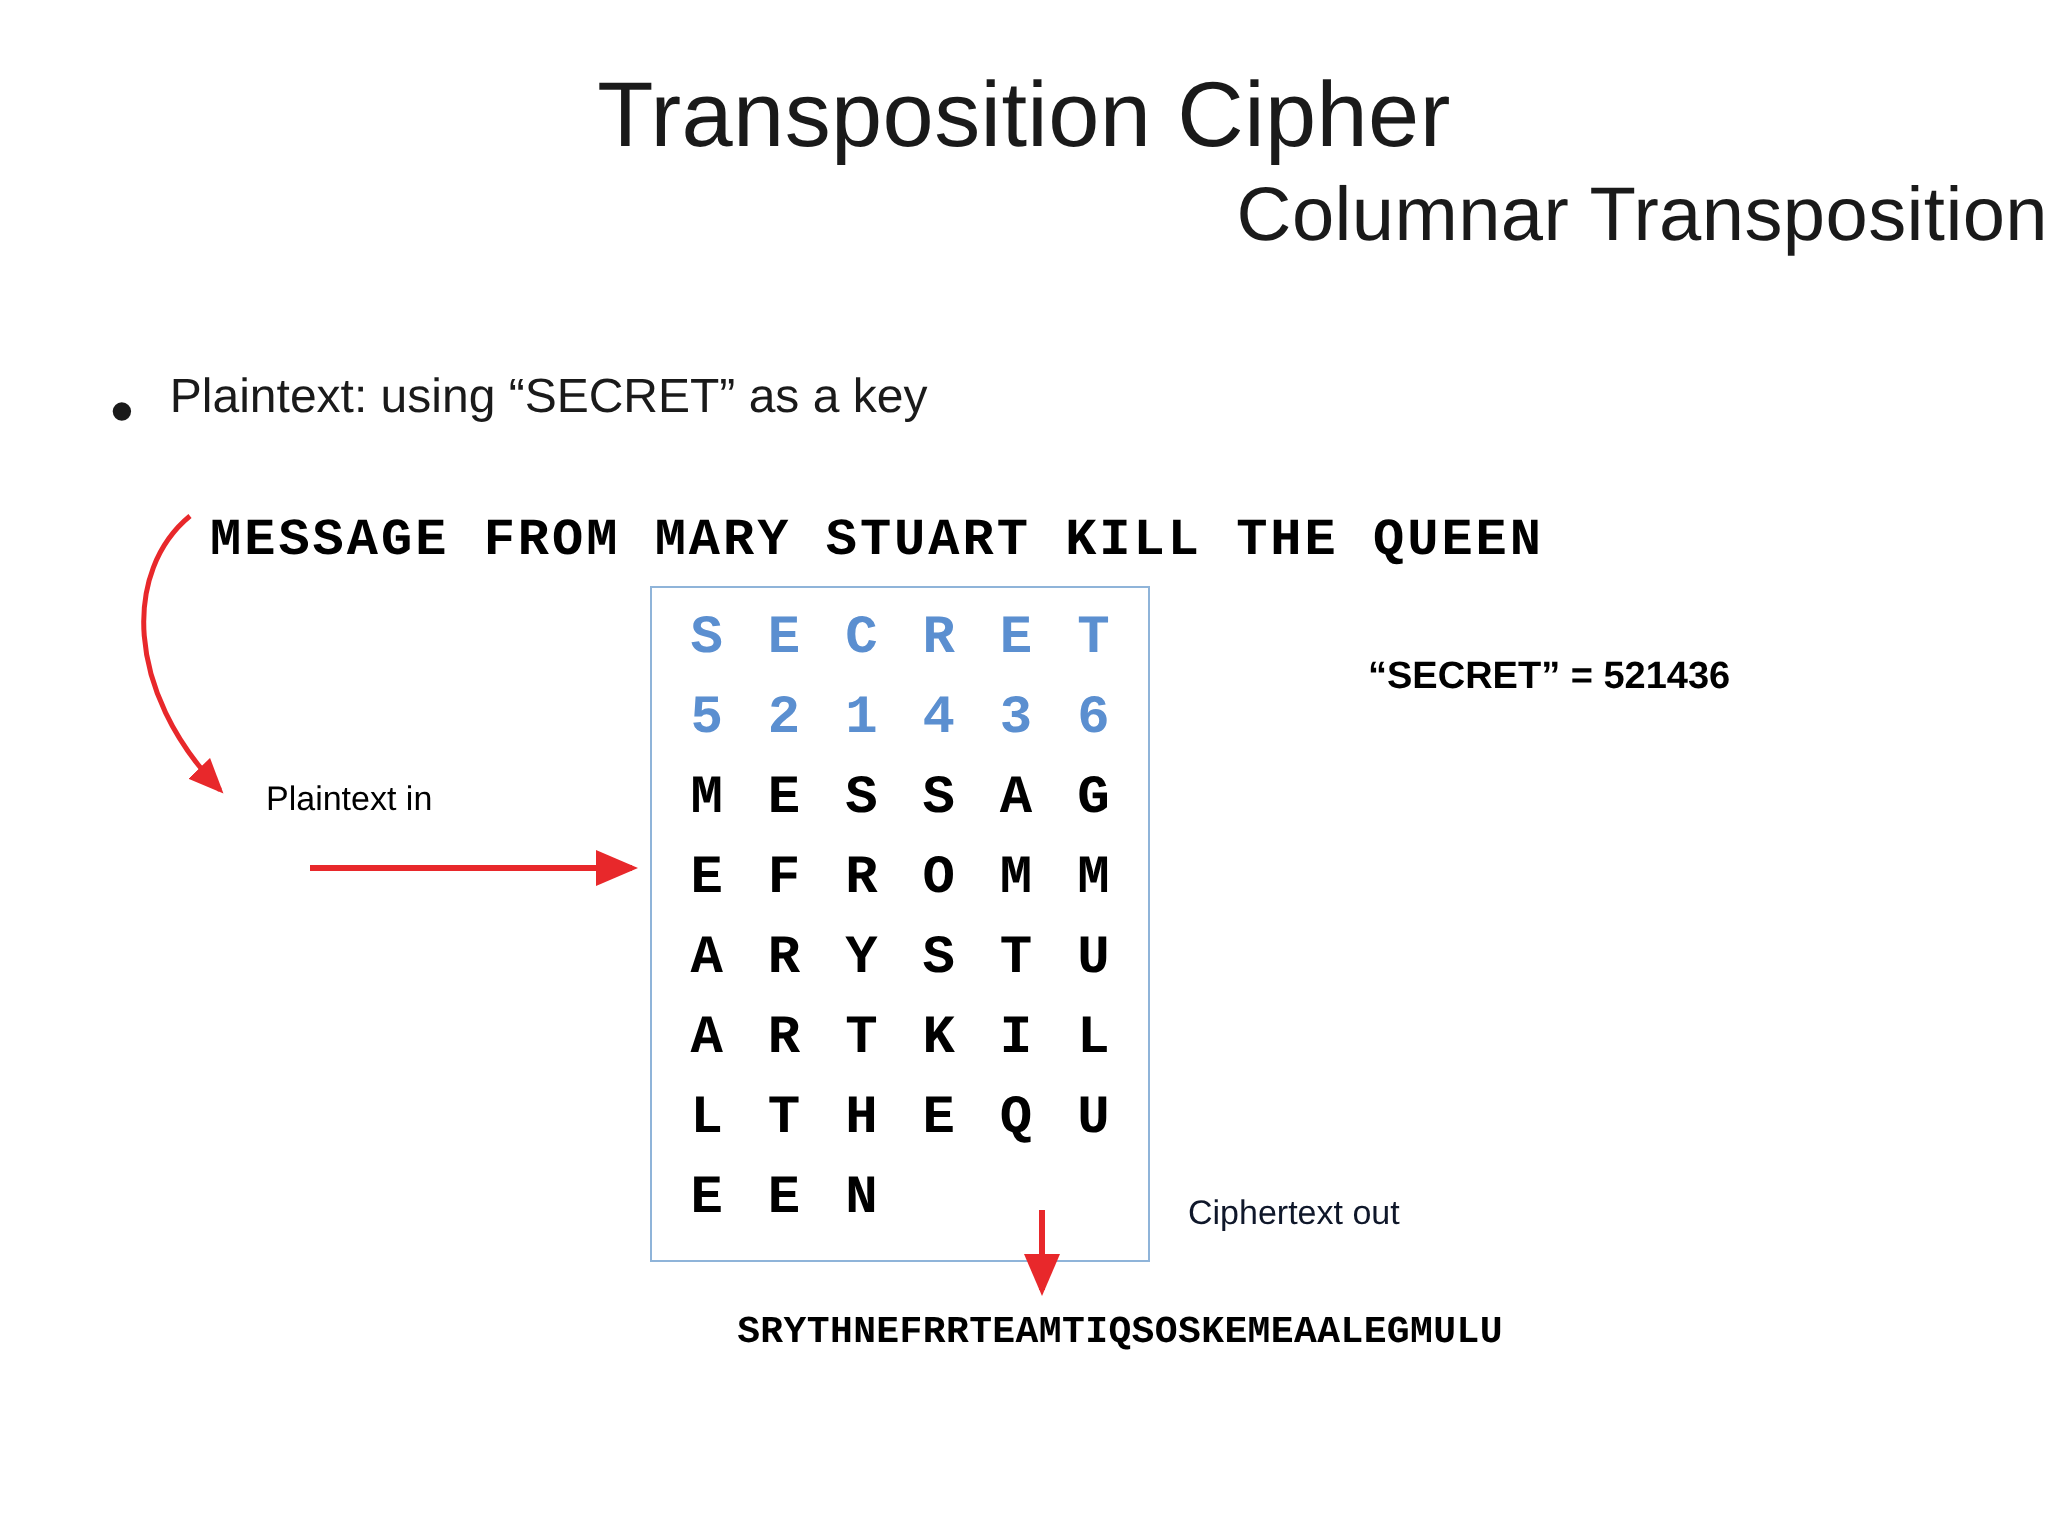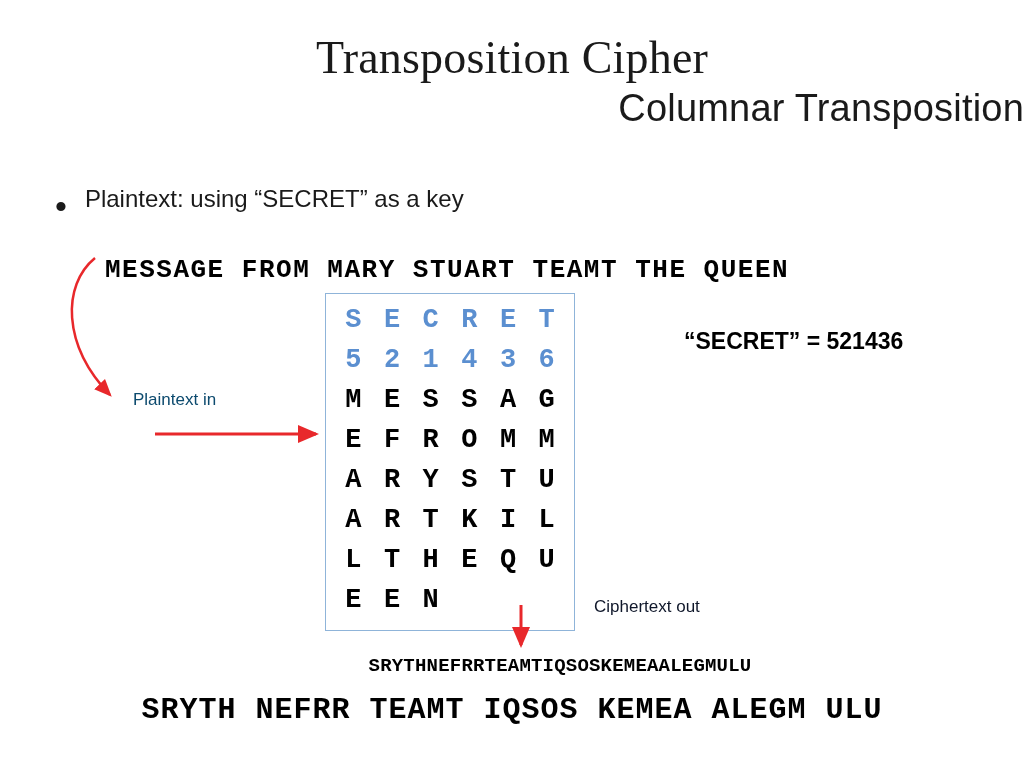--- a/index.html
+++ b/index.html
@@ -25,21 +25,20 @@
     left: 0;
     width: 1024px;
     text-align: center;
   }
   .title-line1 {
     font-size: 46px;
     color: #1a1a1a;
     font-weight: normal;
     line-height: 1.2;
     letter-spacing: 0.2px;
-    font-family: Liberation Serif, serif;
   }
   .title-line2 {
     font-size: 38px;
     color: #1a1a1a;
     font-weight: normal;
     line-height: 1.25;
     letter-spacing: 0.2px;
     text-align: right;
   }
   .bullet-row {
@@ -99,30 +98,30 @@
     font-weight: bold;
     color: #000000;
   }
   .grid-row.key .grid-cell {
     color: #5b8fd0;
   }
   .secret-label {
     position: absolute;
     left: 684px;
     top: 328px;
-    font-size: 23px;
+    font-size: 19px;
     font-weight: bold;
     color: #000000;
   }
   .plaintext-in-label {
     position: absolute;
     left: 133px;
     top: 390px;
     font-size: 17px;
-    color: #0c4a6e;
+    color: #000000;
     text-align: center;
   }
   .ciphertext-out-label {
     position: absolute;
     left: 594px;
     top: 597px;
     font-size: 17px;
     color: #0f172a;
     text-align: right;
   }
@@ -168,21 +167,21 @@
   <div class="title-block">
     <div class="title-line1">Transposition Cipher</div>
     <div class="title-line2">Columnar Transposition</div>
   </div>
 
   <div class="bullet-row">
     <span class="bullet-dot">•</span>
     <span class="bullet-text">Plaintext: using “SECRET” as a key</span>
   </div>
 
-  <div class="plaintext-line">MESSAGE FROM MARY STUART TEAMT THE QUEEN</div>
+  <div class="plaintext-line">MESSAGE FROM MARY STUART KILL THE QUEEN</div>
 
   <div class="grid-box"></div>
 
   <div class="grid-inner">
     <div class="grid-row key">
       <span class="grid-cell">S</span>
       <span class="grid-cell">E</span>
       <span class="grid-cell">C</span>
       <span class="grid-cell">R</span>
       <span class="grid-cell">E</span>
@@ -244,21 +243,20 @@
       <span class="grid-cell"></span>
       <span class="grid-cell"></span>
     </div>
   </div>
 
   <div class="secret-label">“SECRET” = 521436</div>
   <div class="plaintext-in-label">Plaintext in</div>
   <div class="ciphertext-out-label">Ciphertext out</div>
 
   <div class="cipher-compact">SRYTHNEFRRTEAMTIQSOSKEMEAALEGMULU</div>
-  <div class="cipher-spaced">SRYTH NEFRR TEAMT IQSOS KEMEA ALEGM ULU</div>
 
   <svg class="arrows" viewBox="0 0 1024 768" width="1024" height="768">
     <defs>
       <marker id="ah" markerWidth="8" markerHeight="8" refX="6" refY="3" orient="auto">
         <path d="M0,0 L7,3 L0,6 z" fill="#e8282b"></path>
       </marker>
     </defs>
     <path d="M95,258 C62,285 62,345 110,395" stroke="#e8282b" stroke-width="2.5" fill="none" marker-end="url(#ah)"></path>
     <line x1="155" y1="434" x2="316" y2="434" stroke="#e8282b" stroke-width="3" marker-end="url(#ah)"></line>
     <line x1="521" y1="605" x2="521" y2="645" stroke="#e8282b" stroke-width="3" marker-end="url(#ah)"></line>

